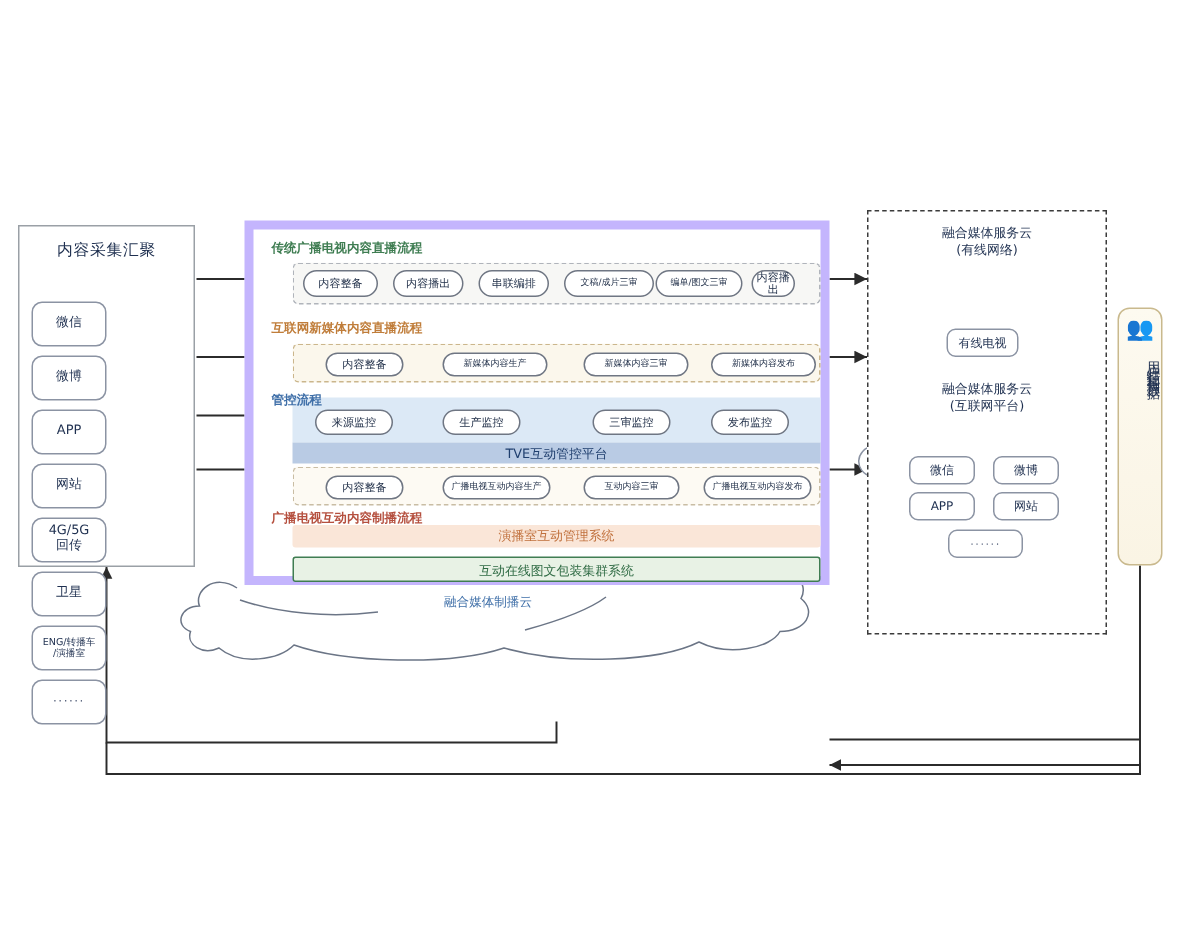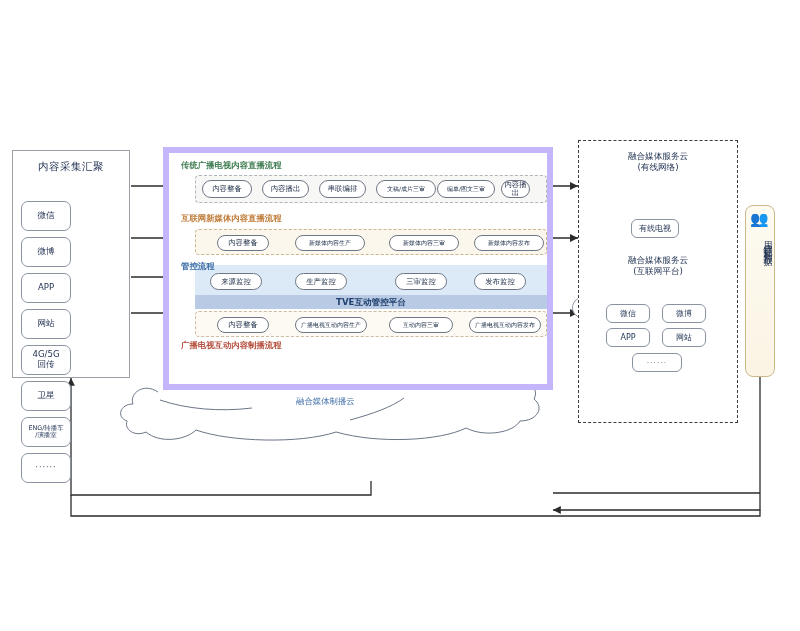--- a/index.html
+++ b/index.html
@@ -36,21 +36,21 @@
   .band.inter{border:1px dashed #c9bda4;background:#fdfaf3;border-radius:4px;}
   .band.studio{background:#fae6d8;border-radius:2px;}
   .band.pkg{border:1.4px solid #3f7d52;background:#e8f2e5;border-radius:2px;}
 
   .node{position:absolute;box-sizing:border-box;border:1px solid #6f7683;border-radius:9px;
         background:#fff;display:flex;align-items:center;justify-content:center;text-align:center;
         color:#1c2b45;line-height:1.05;}
   .node.t2{font-size:7.4px;}
   .node.t3{font-size:6px;}
 
-  .band-text{position:absolute;width:100%;text-align:center;font-size:8.6px;font-weight:bold;}
+  .band-text{position:absolute;width:100%;text-align:center;font-size:8.6px;font-weight:normal;}
   .band-text.tve{color:#1f3f6e;}
   .band-text.studio{color:#c0703c;}
   .band-text.pkg{color:#2f6b44;}
 
   
   .right-box{left:578px;top:140px;width:160px;height:283px;border:1.5px dashed #3b3b3b;background:#fff;}
   .cloud-title{position:absolute;width:100%;text-align:center;font-size:8.6px;color:#1f3050;line-height:1.25;}
   .cloud-node{position:absolute;box-sizing:border-box;border:1px solid #8b93a3;border-radius:6px;background:#fff;
               display:flex;align-items:center;justify-content:center;font-size:8px;color:#1f3050;}
   .cloud-node.dots{letter-spacing:1px;font-size:7.5px;color:#55607a;}
@@ -219,20 +219,26 @@
       <div class="band-text tve" style="top:2px;">TVE互动管控平台</div>
     </div>
 
     <div class="band inter" style="left:26px;top:158px;width:352px;height:26px;"></div>
     <div class="node t2" style="left:48px;top:164px;width:52px;height:16px;">内容整备</div>
     <div class="node t3" style="left:126px;top:164px;width:72px;height:16px;">广播电视互动内容生产</div>
     <div class="node t3" style="left:220px;top:164px;width:64px;height:16px;">互动内容三审</div>
     <div class="node t3" style="left:300px;top:164px;width:72px;height:16px;">广播电视互动内容发布</div>
     <div class="sec-label red" style="left:12px;top:187px;">广播电视互动内容制播流程</div>
 
+    <div class="band studio" style="left:26px;top:197px;width:352px;height:15px;">
+      <div class="band-text studio" style="top:2px;">演播室互动管理系统</div>
+    </div>
+    <div class="band pkg" style="left:26px;top:218px;width:352px;height:17px;">
+      <div class="band-text pkg" style="top:3px;">互动在线图文包装集群系统</div>
+    </div>
   </div>
 
   <div class="cloud-label" style="left:296px;top:396px;">融合媒体制播云</div>
 
   <div class="abs right-box">
     <div class="cloud-title" style="top: 10px; white-space: pre-line;">融合媒体服务云
 (有线网络)</div>
     <div class="cloud-node" style="left:52px;top:78px;width:48px;height:19px;">有线电视</div>
 
     <div class="cloud-title" style="top: 114px; white-space: pre-line;">融合媒体服务云

